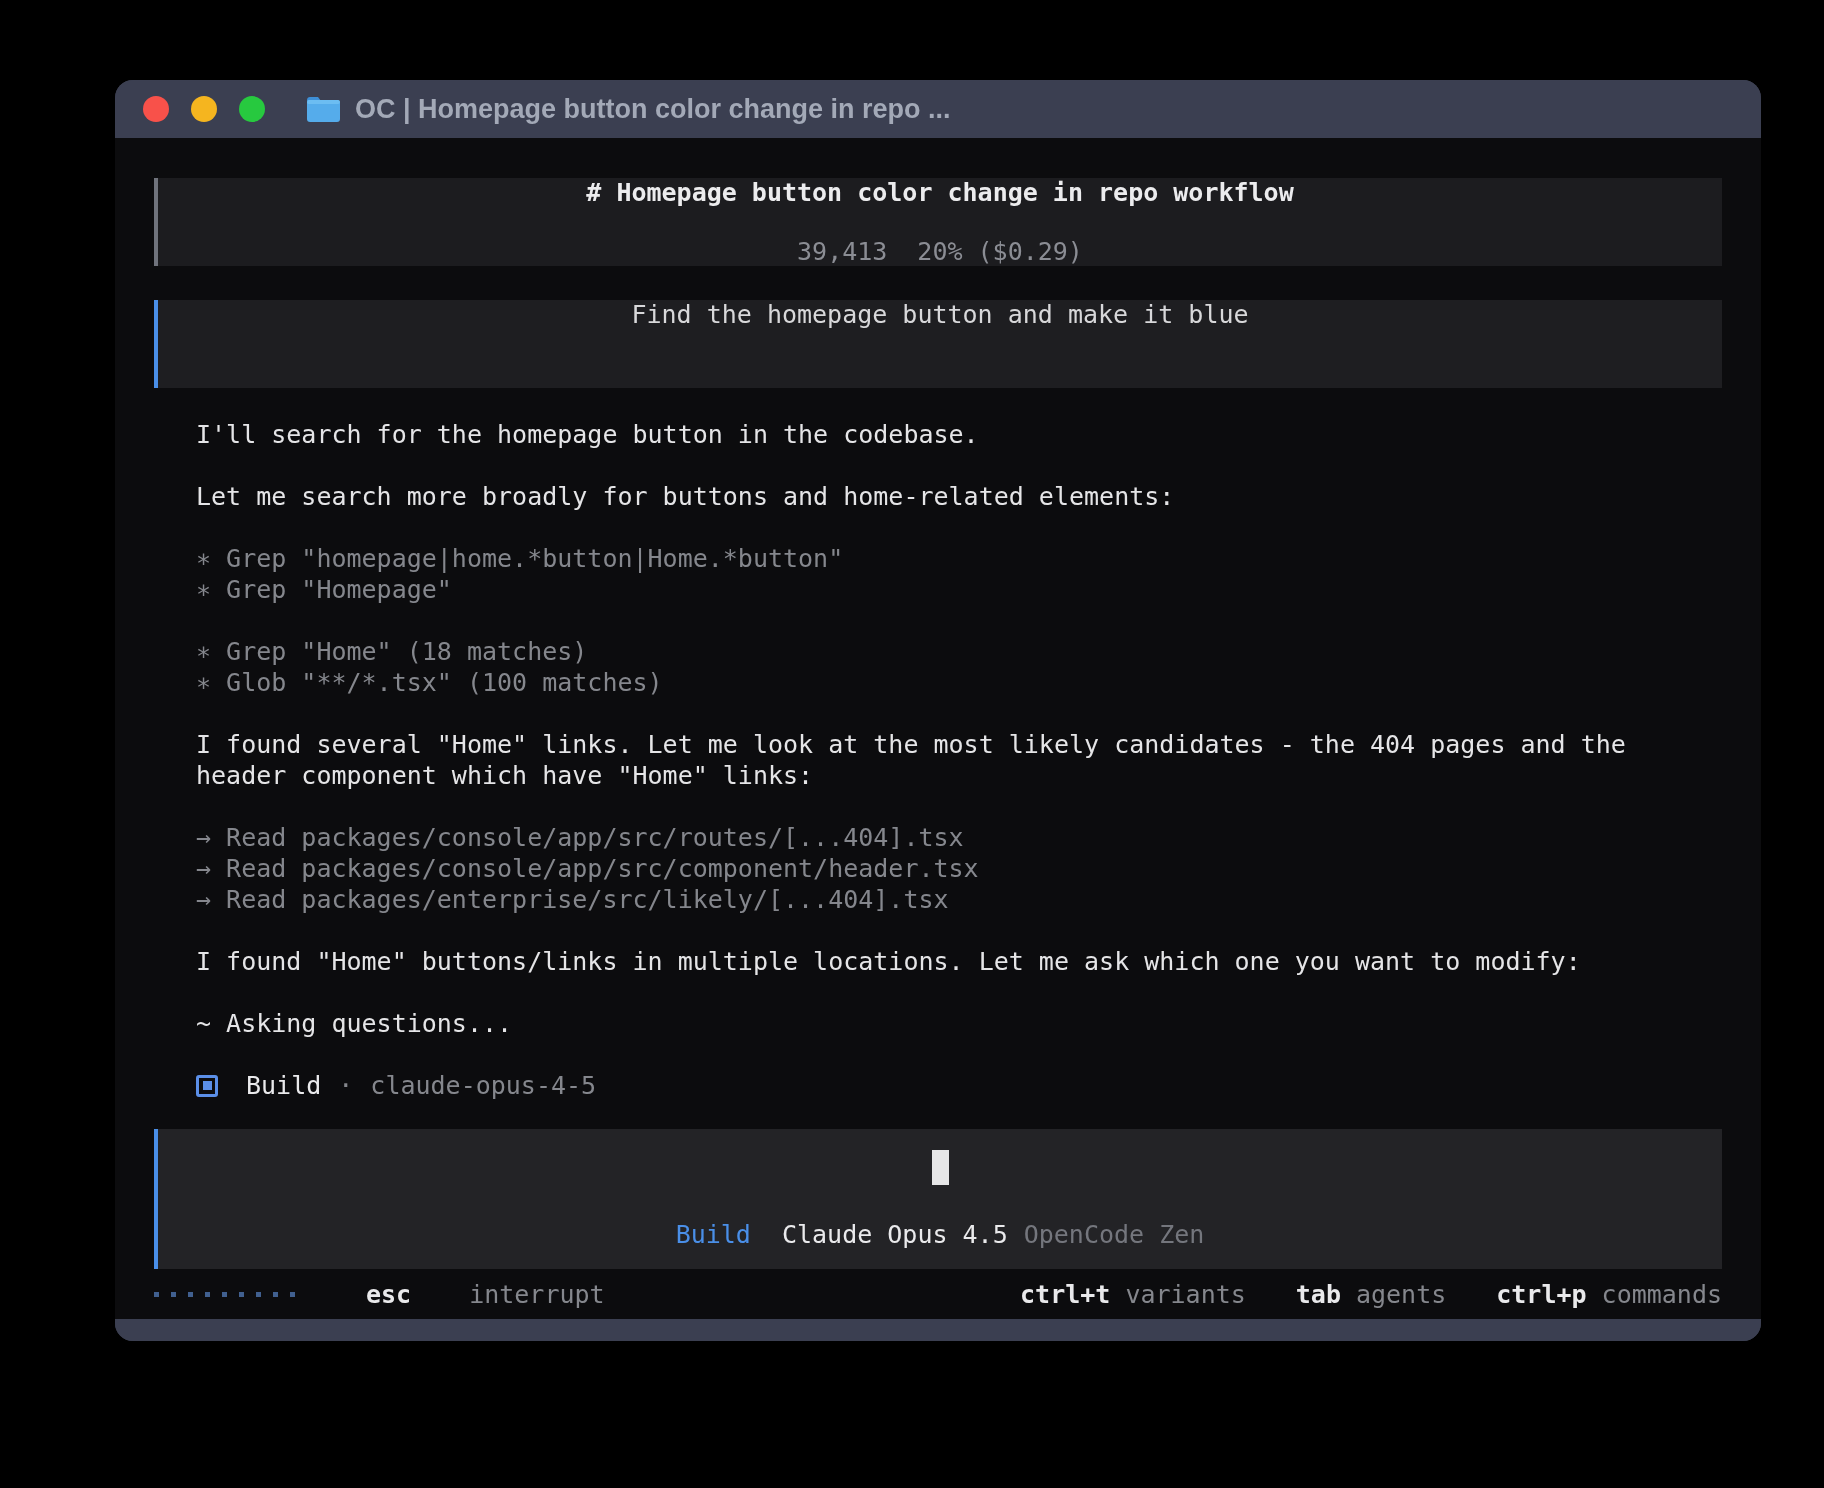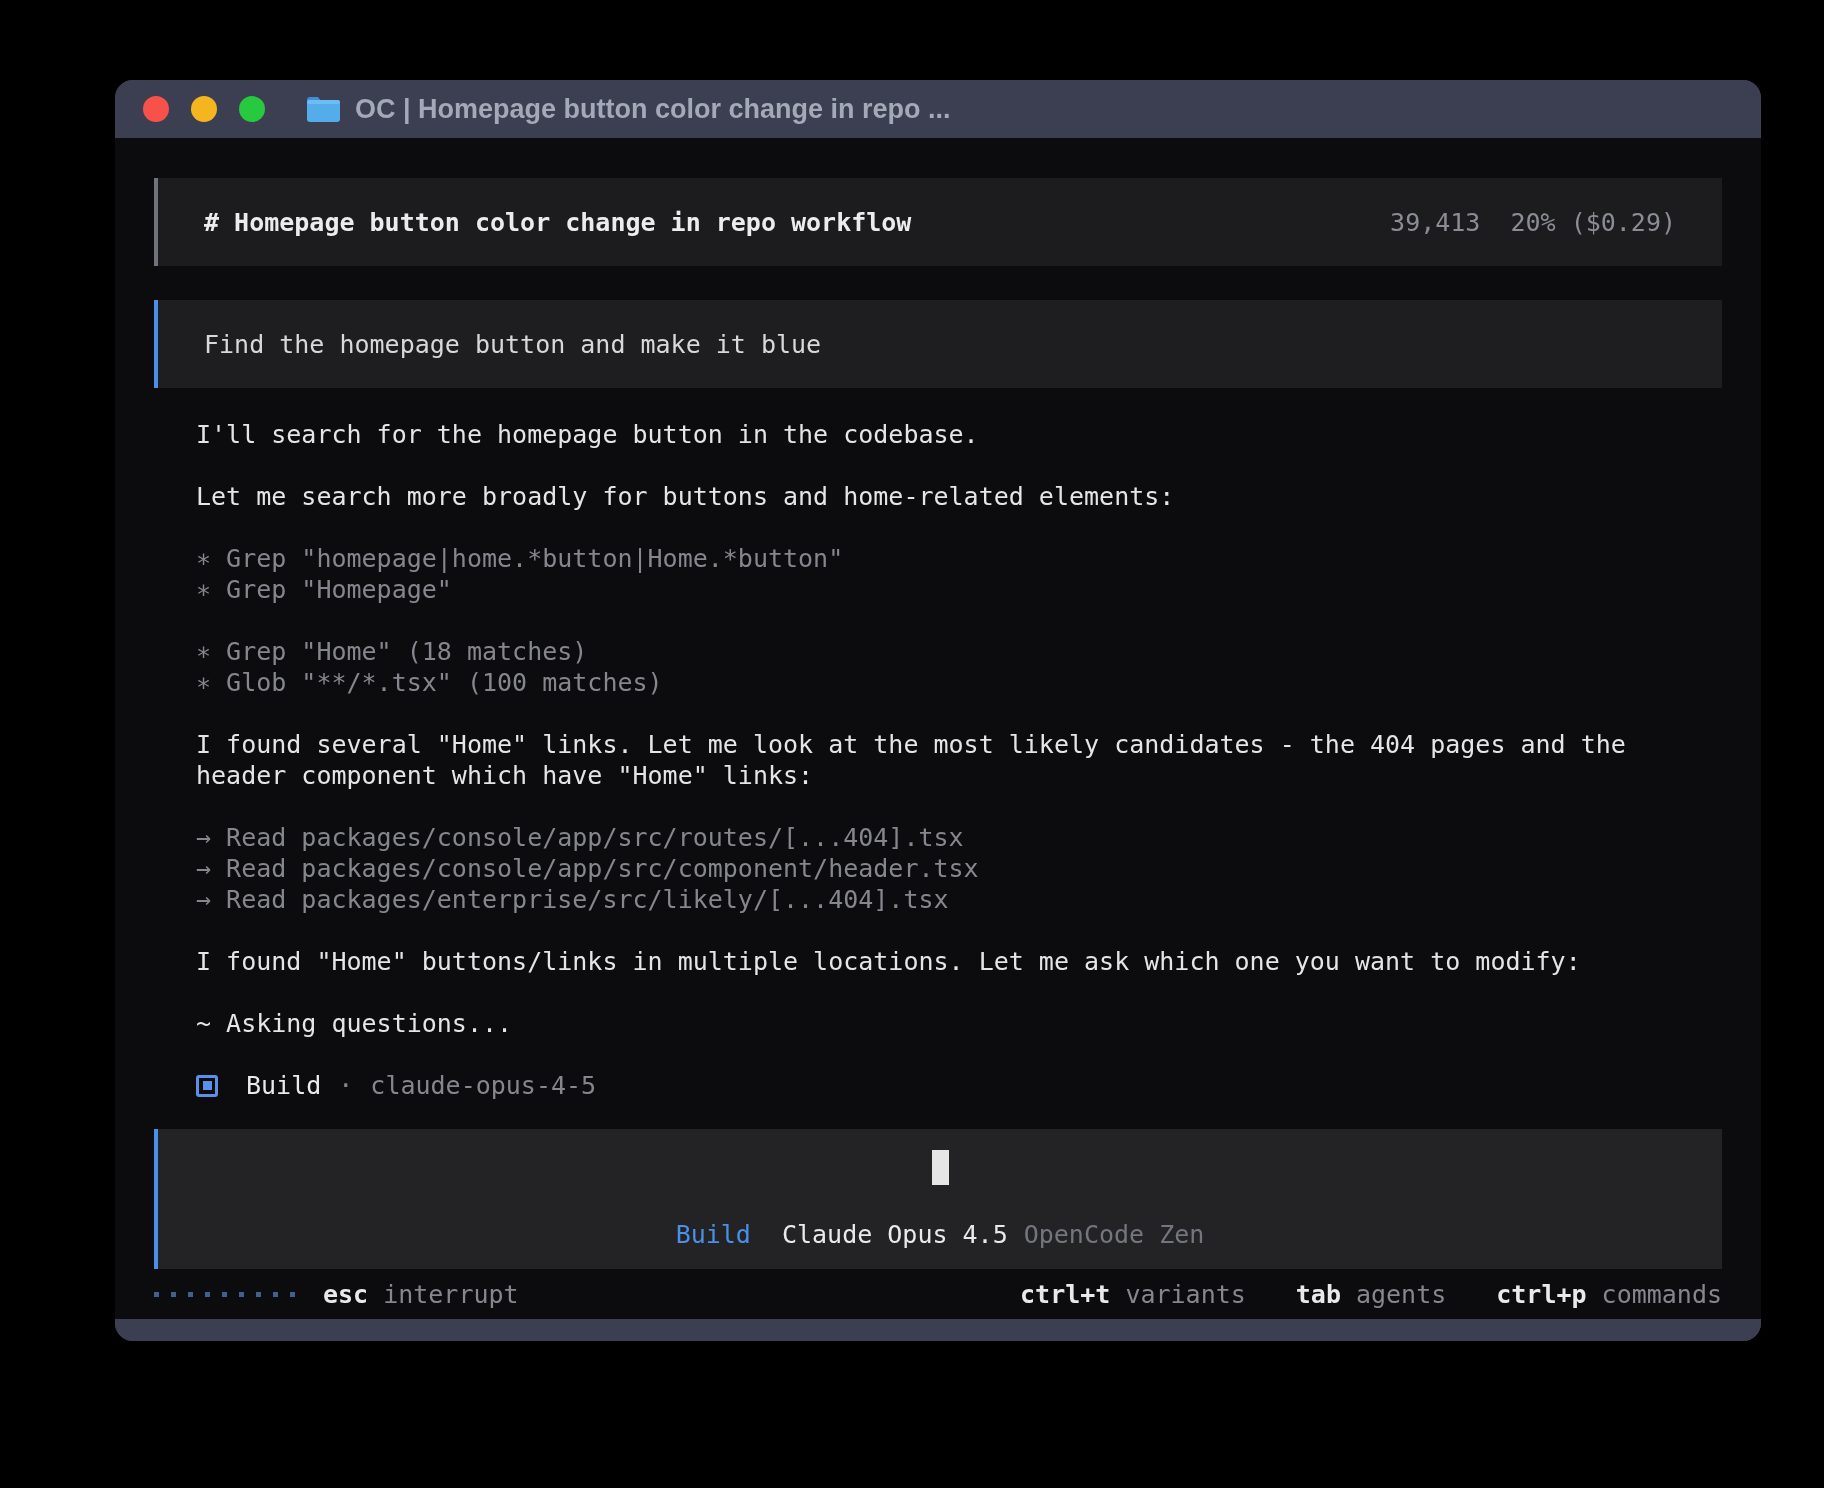--- a/index.html
+++ b/index.html
@@ -45,20 +45,21 @@
     overflow: hidden;
   }
   .bottomstrip { height: 22px; flex: 0 0 22px; background: #3b3f51; }
 
   .panel {
     border-left: 4px solid #70737c;
     background: #1c1c1f;
     display: flex; align-items: center;
     padding: 0 46px;
     font-size: 25px;
+    flex-direction: column;
   }
 
   .header-panel {
     margin-top: 40px; height: 88px; flex: 0 0 88px;
     justify-content: space-between;
   }
   .header-title { color: #ececee; font-weight: bold; white-space: pre; }
   .header-stats { display: flex; gap: 30px; color: #8b8d94; white-space: pre; }
 
   .user-panel {
@@ -106,21 +107,21 @@
   .model-row .mode { color: #4a8fe8; margin-right: 31px; }
   .model-row .model { color: #eaeaec; margin-right: 16px; }
   .model-row .provider { color: #74767d; }
 
   
   .statusbar {
     flex: 0 0 50px; height: 50px;
     display: flex; align-items: center; justify-content: space-between;
     font-size: 25px;
   }
-  .sb-left { display: flex; align-items: center; }
+  .sb-left { display: flex; align-items: center; gap: 43px; }
   .spinner { display: inline-flex; gap: 12px; margin-right: 28px; }
   .spinner .dot { width: 5px; height: 5px; background: #41608f; display: inline-block; }
   .key { color: #e9e9eb; font-weight: bold; white-space: pre; }
   .hint { color: #85878d; margin-left: 15px; white-space: pre; }
   .sb-right { display: flex; gap: 50px; }
   .shortcut { display: flex; align-items: baseline; }
 </style>
 </head>
 <body>
 

